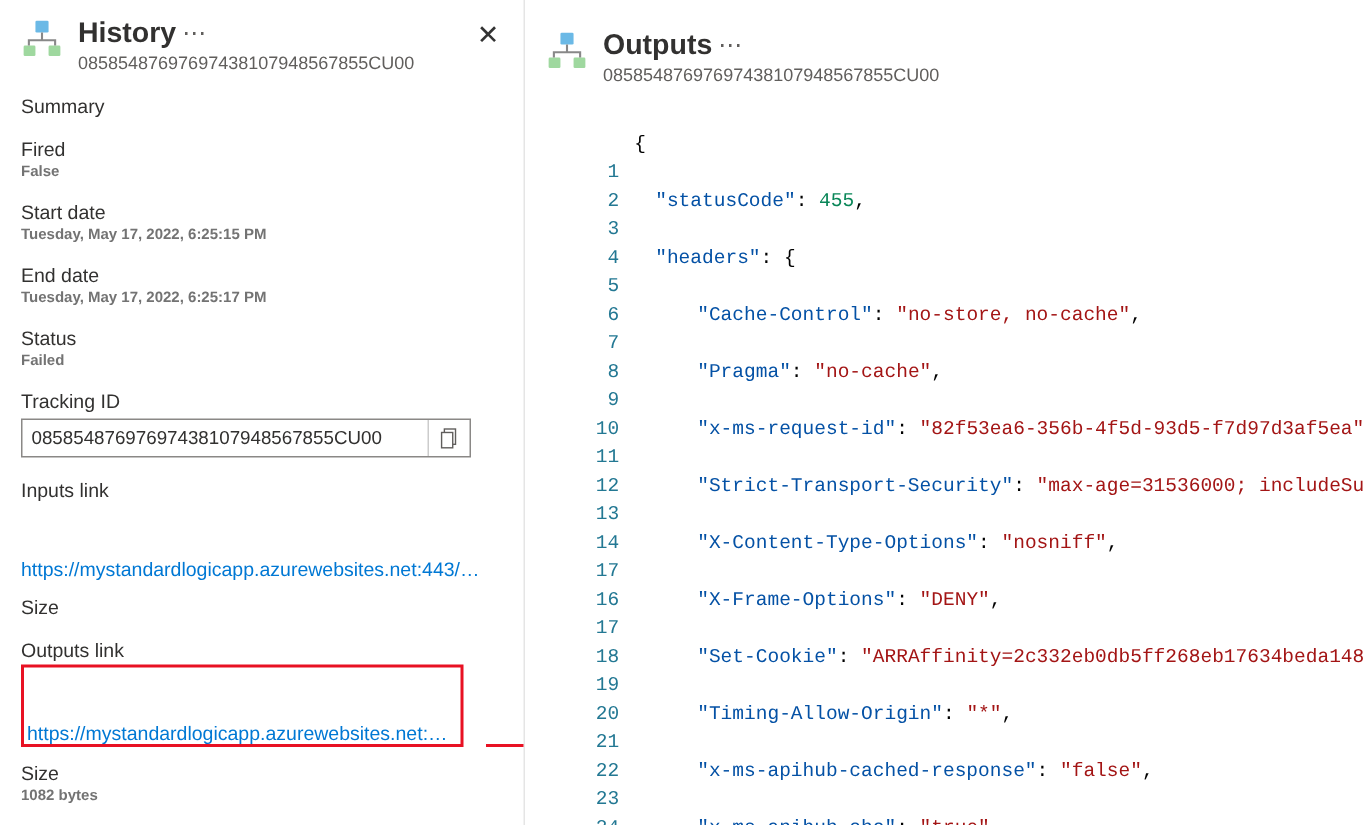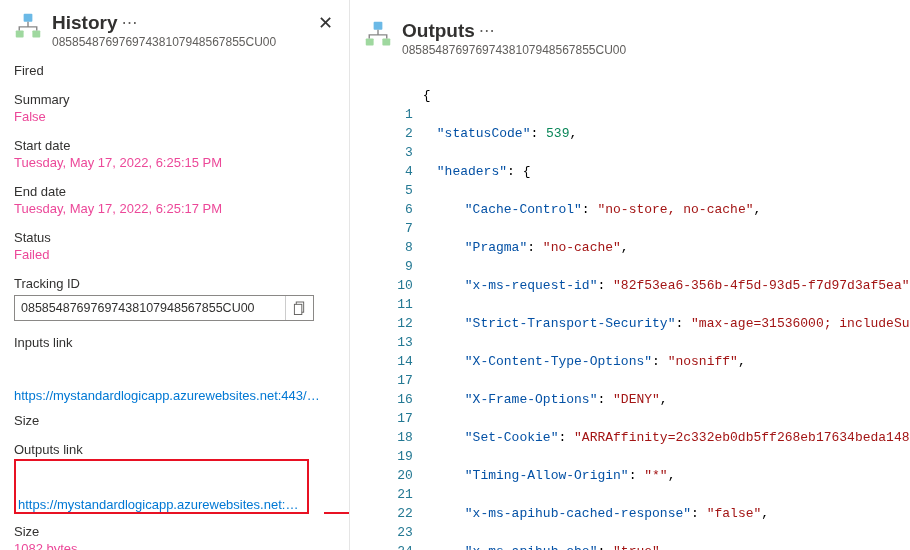--- a/index.html
+++ b/index.html
@@ -37,21 +37,21 @@
   }
   .right-panel .panel-header { padding-left: 14px; padding-bottom: 8px; }
   .logic-app-icon svg { width: 28px; height: 28px; display: block; }
   .header-text { flex: 1; min-width: 0; }
   .header-title-row { display: flex; align-items: flex-start; gap: 4px; }
   .header-title { font-size: 19px; font-weight: 600; color: #323130; }
   .header-sub { font-size: 12px; color: #605e5c; margin-top: 1px; white-space: nowrap; overflow: hidden; text-overflow: ellipsis; }
   .dots { color: #605e5c; font-size: 16px; cursor: pointer; line-height: 1; padding-top: 3px; }
   .close-x { font-size: 18px; color: #333; cursor: pointer; font-weight: 300; padding: 0 2px; }
   .section-label { color: #323130; margin-top: 14px; margin-bottom: 2px; font-size: 13px; }
-  .section-value { color: #ec4899; font-size: 13px; }
+  .section-value { color: #737373; font-size: 10px; font-weight: bold; }
   .row-top { margin-top: 14px; }
   .tracking-box {
     display: flex;
     align-items: center;
     border: 1px solid #8a8886;
     height: 26px;
     margin-top: 4px;
     background: #fff;
     max-width: 300px;
   }
@@ -106,23 +106,23 @@
     <div class="header-text">
       <div class="header-title-row">
         <span class="header-title">History</span>
         <span class="dots">⋯</span>
       </div>
       <div class="header-sub">08585487697697438107948567855CU00</div>
     </div>
     <span class="close-x">✕</span>
   </div>
 
+  <div class="section-label row-top">Summary</div>
+
   <div class="section-label row-top">Fired</div>
-
-  <div class="section-label row-top">Summary</div>
   <div class="section-value">False</div>
 
   <div class="section-label row-top">Start date</div>
   <div class="section-value">Tuesday, May 17, 2022, 6:25:15 PM</div>
 
   <div class="section-label row-top">End date</div>
   <div class="section-value">Tuesday, May 17, 2022, 6:25:17 PM</div>
 
   <div class="section-label row-top">Status</div>
   <div class="section-value">Failed</div>
@@ -178,21 +178,21 @@
       <div class="header-sub">08585487697697438107948567855CU00</div>
     </div>
   </div>
 
   <div class="editor">
     <div class="gutter">
       <div>1</div><div>2</div><div>3</div><div>4</div><div>5</div><div>6</div><div>7</div><div>8</div><div>9</div><div>10</div><div>11</div><div>12</div><div>13</div><div>14</div><div>17</div><div>16</div><div>17</div><div>18</div><div>19</div><div>20</div><div>21</div><div>22</div><div>23</div><div>24</div><div>25</div>
     </div>
     <div class="code-lines">
 <div><span class="p">{</span></div>
-<div class="ind1"><span class="k">"statusCode"</span><span class="p">: </span><span class="n">539</span><span class="p">,</span></div>
+<div class="ind1"><span class="k">"statusCode"</span><span class="p">: </span><span class="n">455</span><span class="p">,</span></div>
 <div class="ind1"><span class="k">"headers"</span><span class="p">: {</span></div>
 <div class="ind2"><span class="k">"Cache-Control"</span><span class="p">: </span><span class="s">"no-store, no-cache"</span><span class="p">,</span></div>
 <div class="ind2"><span class="k">"Pragma"</span><span class="p">: </span><span class="s">"no-cache"</span><span class="p">,</span></div>
 <div class="ind2"><span class="k">"x-ms-request-id"</span><span class="p">: </span><span class="s">"82f53ea6-356b-4f5d-93d5-f7d97d3af5ea"</span><span class="p">,</span></div>
 <div class="ind2"><span class="k">"Strict-Transport-Security"</span><span class="p">: </span><span class="s">"max-age=31536000; includeSubDo</span></div>
 <div class="ind2"><span class="k">"X-Content-Type-Options"</span><span class="p">: </span><span class="s">"nosniff"</span><span class="p">,</span></div>
 <div class="ind2"><span class="k">"X-Frame-Options"</span><span class="p">: </span><span class="s">"DENY"</span><span class="p">,</span></div>
 <div class="ind2"><span class="k">"Set-Cookie"</span><span class="p">: </span><span class="s">"ARRAffinity=2c332eb0db5ff268eb17634beda14804</span></div>
 <div class="ind2"><span class="k">"Timing-Allow-Origin"</span><span class="p">: </span><span class="s">"*"</span><span class="p">,</span></div>
 <div class="ind2"><span class="k">"x-ms-apihub-cached-response"</span><span class="p">: </span><span class="s">"false"</span><span class="p">,</span></div>

